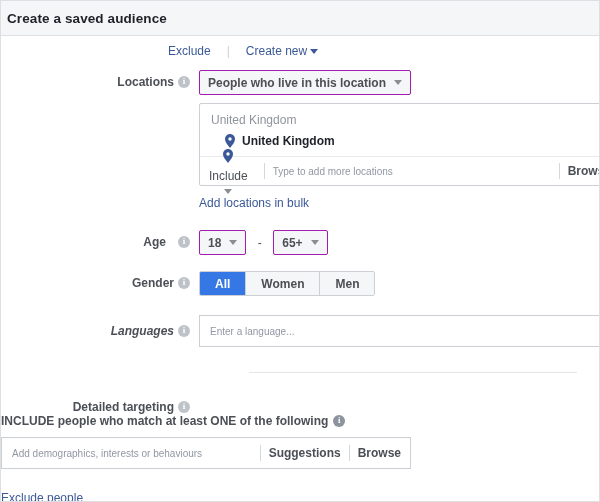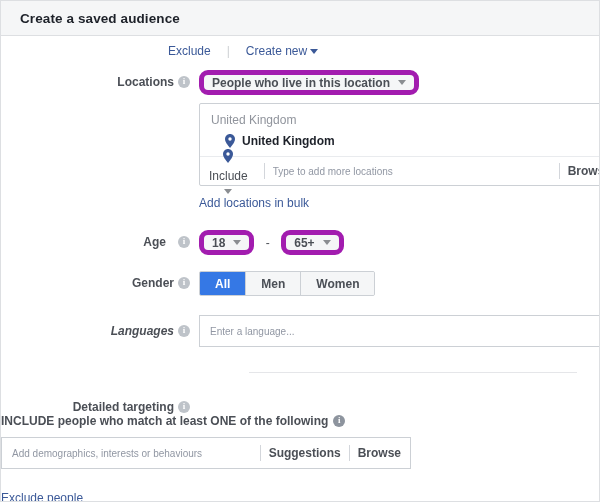--- a/index.html
+++ b/index.html
@@ -23,21 +23,21 @@
   }
 
   
   .dialog-header {
     height: 35px;
     box-sizing: border-box;
     background: #f5f6f7;
     border-bottom: 1px solid #dddfe2;
     display: flex;
     align-items: center;
-    padding: 0 19px;
+    padding: 0 6px;
   }
   .dialog-title {
     font-size: 13.5px;
     font-weight: bold;
     color: #1d2129;
     letter-spacing: 0.1px;
   }
 
   
   .form-body {
@@ -135,22 +135,22 @@
 
   
   .fb-select {
     display: inline-flex;
     align-items: center;
     gap: 8px;
     height: 25px;
     box-sizing: border-box;
     padding: 0 8px;
     background: #f5f6f7;
-    border: 5px solid #a21caf;
-    border-radius: 9px;
+    border: 1px solid #a21caf;
+    border-radius: 2px;
     font-size: 12px;
     font-weight: bold;
     color: #4b4f56;
     cursor: pointer;
     white-space: nowrap;
   }
 
   
   .loc-box {
     width: 422px;
@@ -379,22 +379,22 @@
     </div>
 
     <div class="row" style="padding-top:16px;">
       <div class="row-label" style="padding-top:5px;">
         <span>Gender</span>
         <span class="info-icon"></span>
       </div>
       <div class="row-field">
         <div class="seg">
           <div class="seg-btn active">All</div>
+          <div class="seg-btn">Women</div>
           <div class="seg-btn">Men</div>
-          <div class="seg-btn">Women</div>
         </div>
       </div>
     </div>
 
     <div class="row" style="padding-top:19px;">
       <div class="row-label" style="padding-top:9px;font-style:italic;">
         <span>Languages</span>
         <span class="info-icon"></span>
       </div>
       <div class="row-field">

